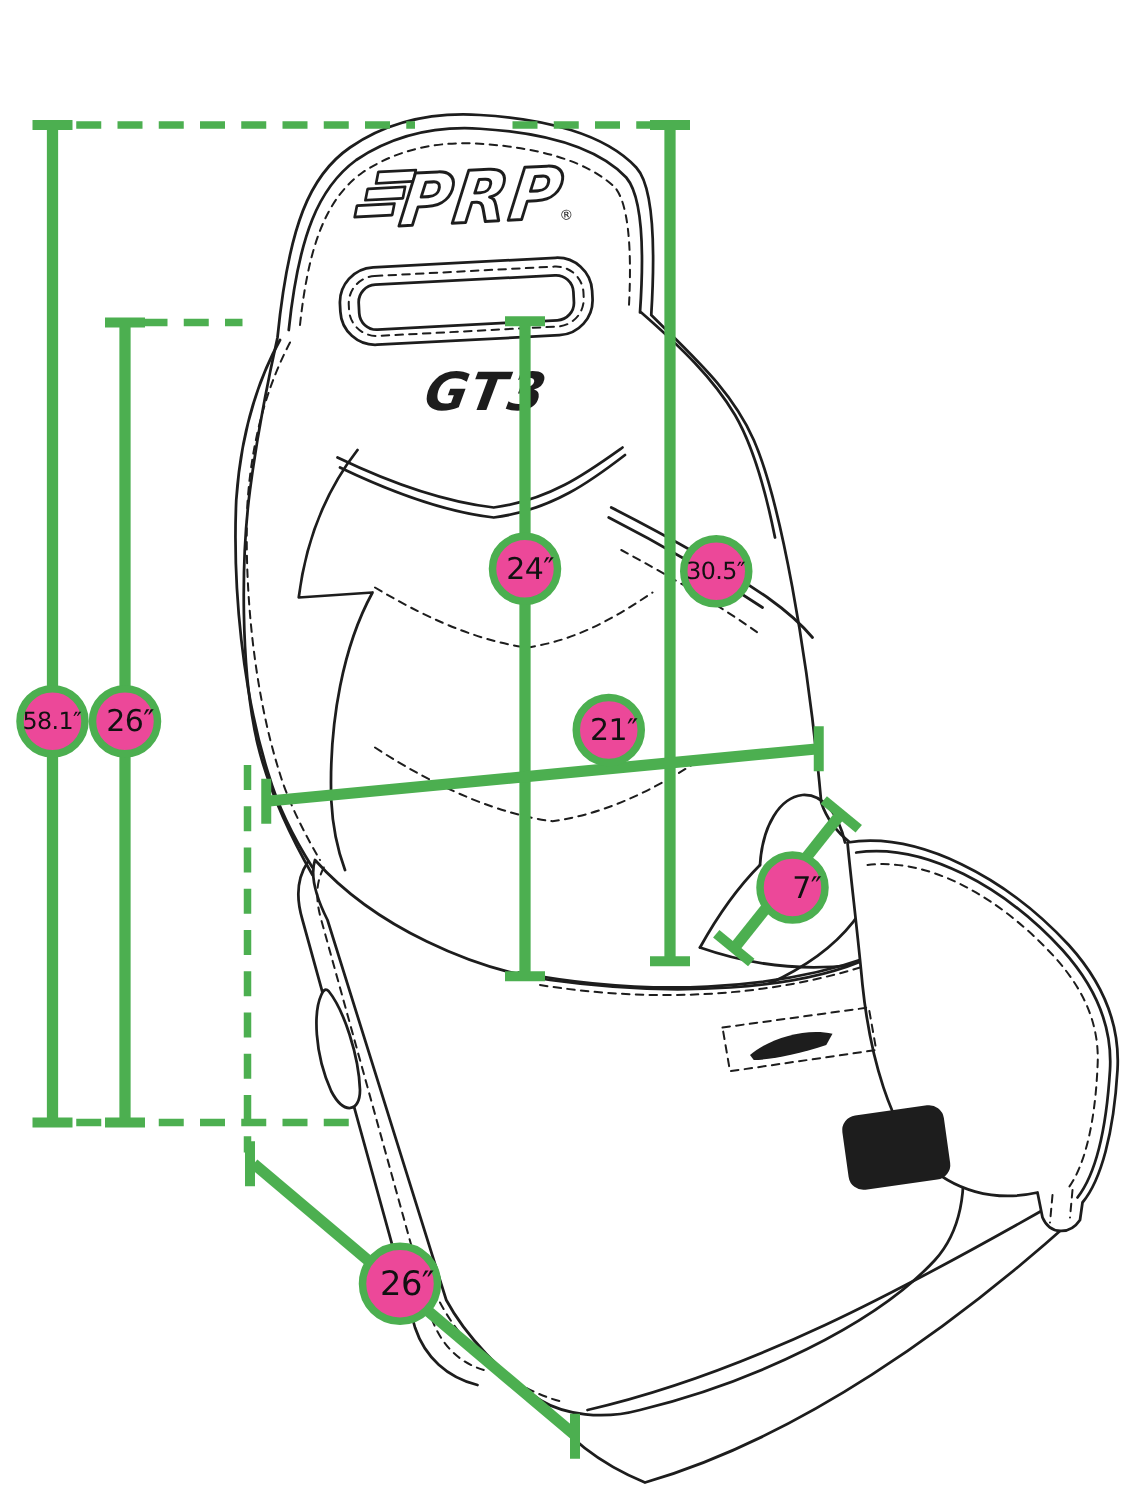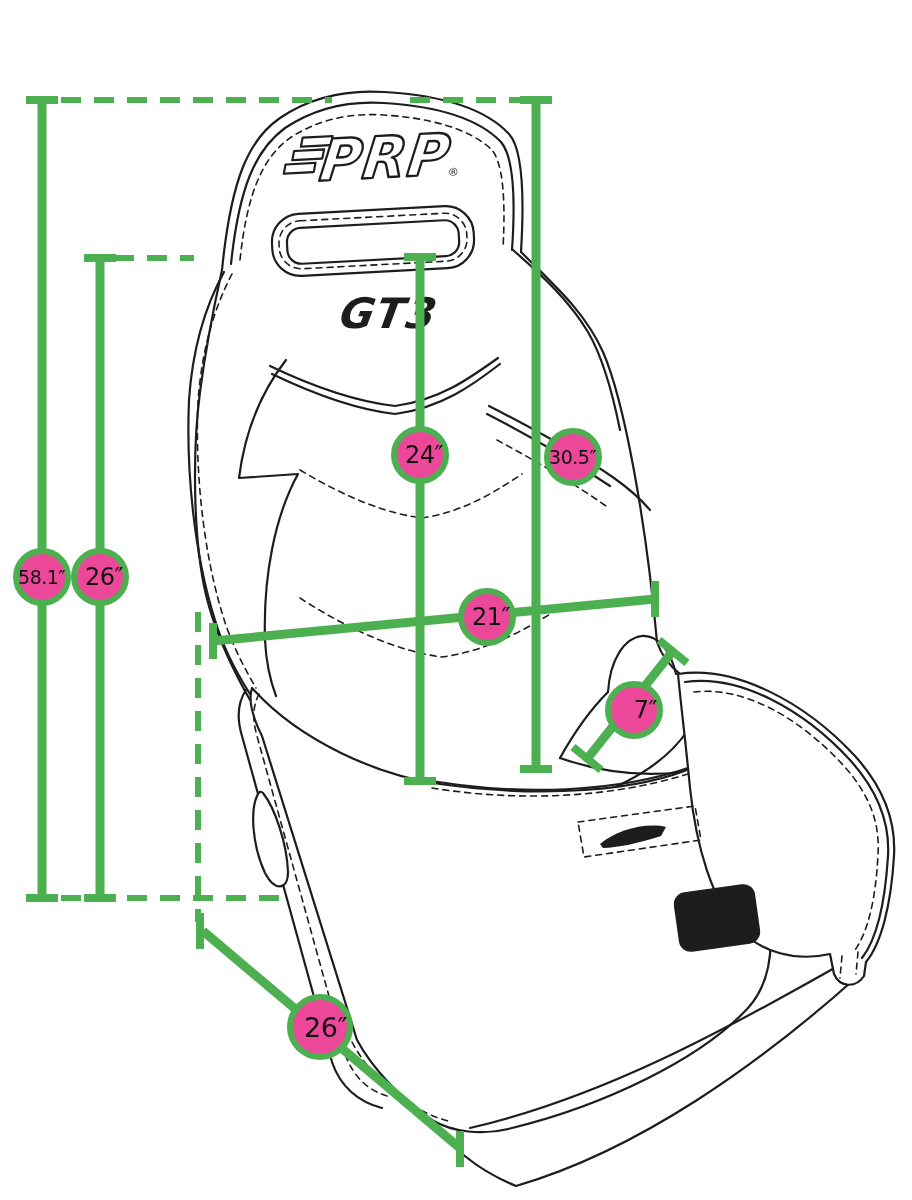--- a/index.html
+++ b/index.html
@@ -171,21 +171,21 @@
   </div>
   <div class="dim-badge" style="left:71px;top:548px;">
     <span>26″</span>
   </div>
   <div class="dim-badge" style="left:391px;top:426px;">
     <span>24″</span>
   </div>
   <div class="dim-badge narrowtext" style="left:507px;top:428px;margin-left:37px;">
     <span>30.5″</span>
   </div>
-  <div class="dim-badge" style="left:458px;top:588px;">
+  <div class="dim-badge" style="left:458px;top:555px;">
     <span>21″</span>
   </div>
   <div class="dim-badge" style="left:605px;top:681px;">
     <span>7″</span>
   </div>
   <div class="dim-badge big" style="left:287px;top:994px;">
     <span>26″</span>
   </div>
 
 </div>

